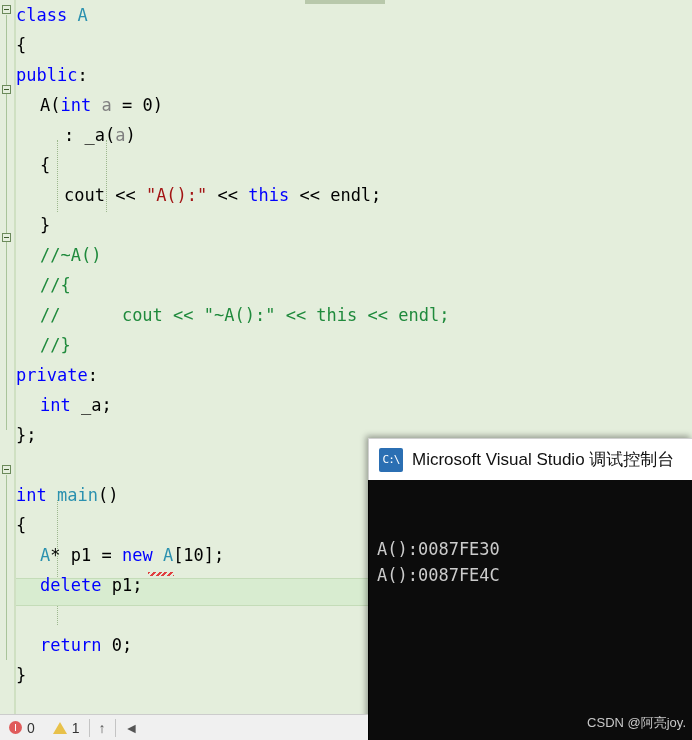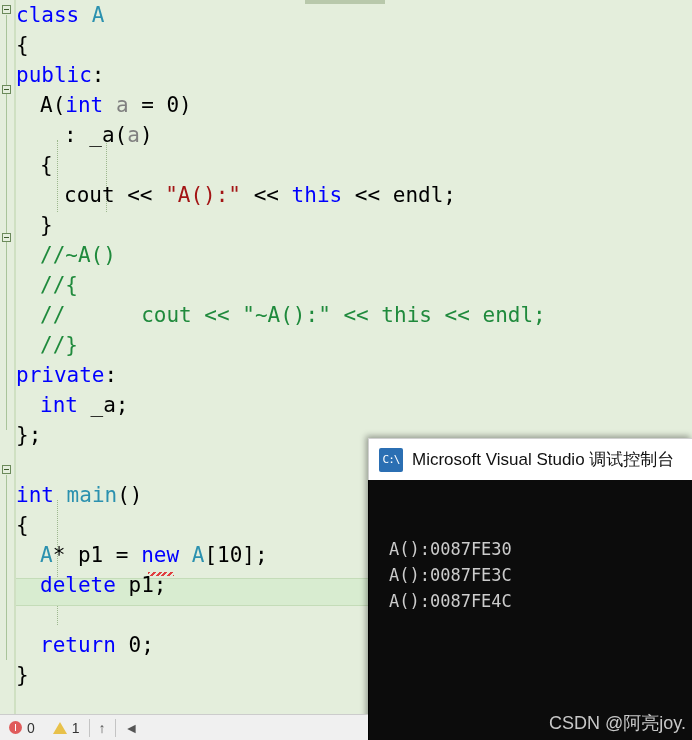--- a/index.html
+++ b/index.html
@@ -33,21 +33,21 @@
     position: absolute;
     left: 14px; top: 0;
     width: 2px; height: 740px;
     background: #cfe0c2;
   }
   .code-area {
     position: absolute;
     left: 0; top: 0;
     width: 640px;
     font-family: "DejaVu Sans Mono", monospace;
-    font-size: 21px;
+    font-size: 17px;
     line-height: 30px;
     white-space: pre;
     color: #000000;
   }
   .line {
     position: relative;
     height: 30px;
     padding-left: 16px;
   }
   .kw      { color: #0000ff; }
@@ -150,34 +150,34 @@
     white-space: nowrap;
     overflow: hidden;
   }
   #console-body {
     height: 260px;
     background: #0c0c0c;
     color: #cccccc;
     font-family: "DejaVu Sans Mono", monospace;
     font-size: 17px;
     line-height: 26px;
-    padding: 4px 0 0 20px;
+    padding: 4px 0 0 8px;
     box-sizing: border-box;
     white-space: pre;
     overflow: hidden;
     position: relative;
     border-left: 1px solid #000;
   }
   #watermark {
     position: absolute;
     right: 6px;
     bottom: 4px;
     color: #c8c8c8;
     font-family: "Liberation Sans", sans-serif;
-    font-size: 18px;
+    font-size: 13px;
   }
 
   
   #statusbar {
     position: absolute;
     left: 0;
     bottom: 0;
     width: 368px;
     height: 26px;
     background: #f0f0f0;
@@ -263,21 +263,21 @@
 <div id="top-scrollbar-fragment"></div>
 
 <div id="console-window">
   <div id="console-titlebar">
     <div id="console-icon">
       <span class="glyph">C:\</span>
     </div>
     <div id="console-title">Microsoft Visual Studio 调试控制台</div>
   </div>
   <div id="console-body">
-    <div id="console-lines"><div>A():0087FE30</div><div>A():0087FE3C</div><div>A():0087FE4C</div></div>
+    <div id="console-lines"><div>A():0087FE30</div><div>A():0087FE4C</div></div>
     <div id="watermark">CSDN @阿亮joy.</div>
   </div>
 </div>
 
 <div id="statusbar">
   <div class="sb-item">
     <span class="err-dot"></span>
     <span>0</span>
   </div>
   <div class="sb-item">

